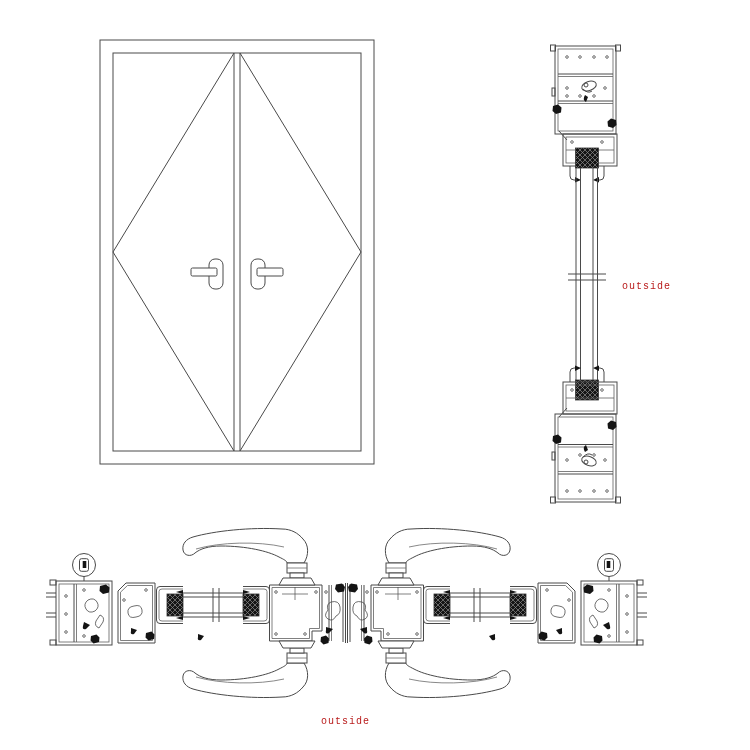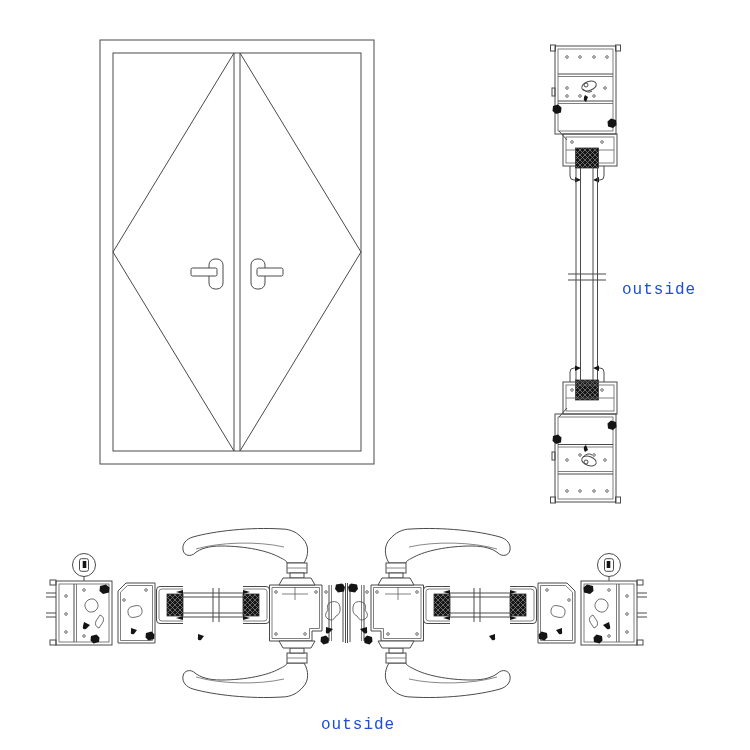--- a/index.html
+++ b/index.html
@@ -1,20 +1,20 @@
 <!DOCTYPE html>
 <html><head>
 <meta charset="utf-8">
 <style>
   html,body{margin:0;padding:0;background:#ffffff;}
   .canvas{position:relative;width:750px;height:750px;background:#ffffff;overflow:hidden;
           font-family:"Liberation Sans",sans-serif;}
   .canvas svg{position:absolute;left:0;top:0;}
   .label{position:absolute;font-family:"Liberation Mono","DejaVu Sans Mono",monospace;
-         font-size:16px;letter-spacing:1px;color:#1d4ed8;white-space:pre;}
+         font-size:10px;letter-spacing:1px;color:#b91c1c;white-space:pre;}
 </style>
 </head>
 <body>
 
 <div class="canvas">
 
 <svg width="750" height="750" viewBox="0 0 750 750">
 <defs>
   <pattern id="hx" patternUnits="userSpaceOnUse" width="5" height="5">
     <rect width="5" height="5" fill="#151515"></rect>

